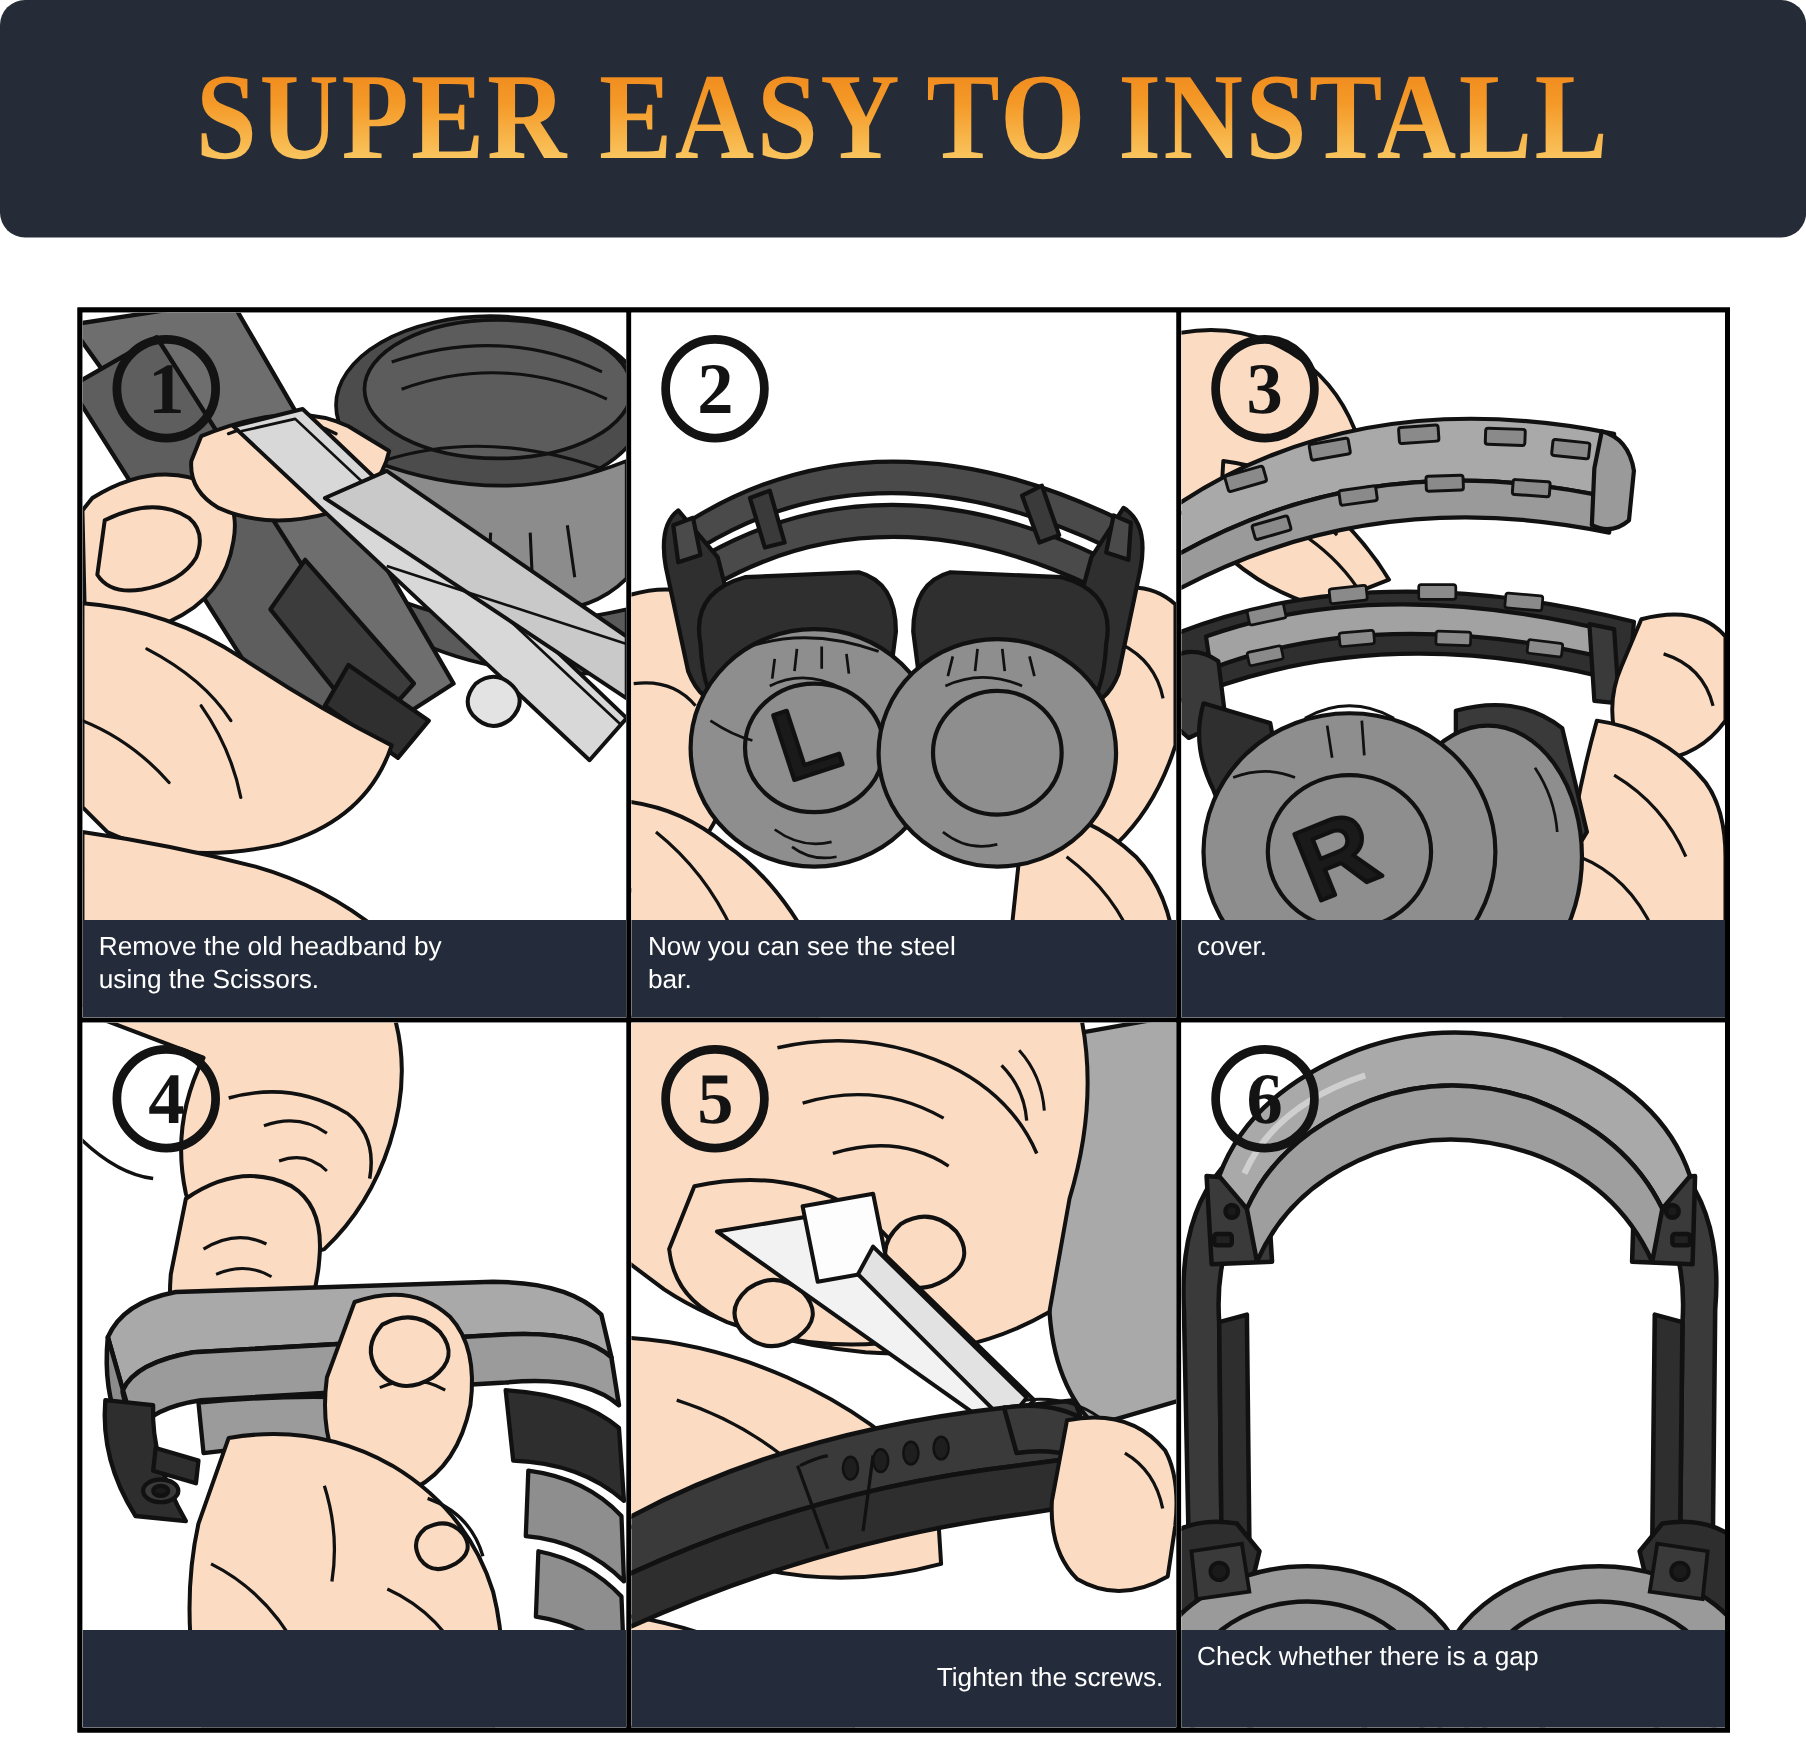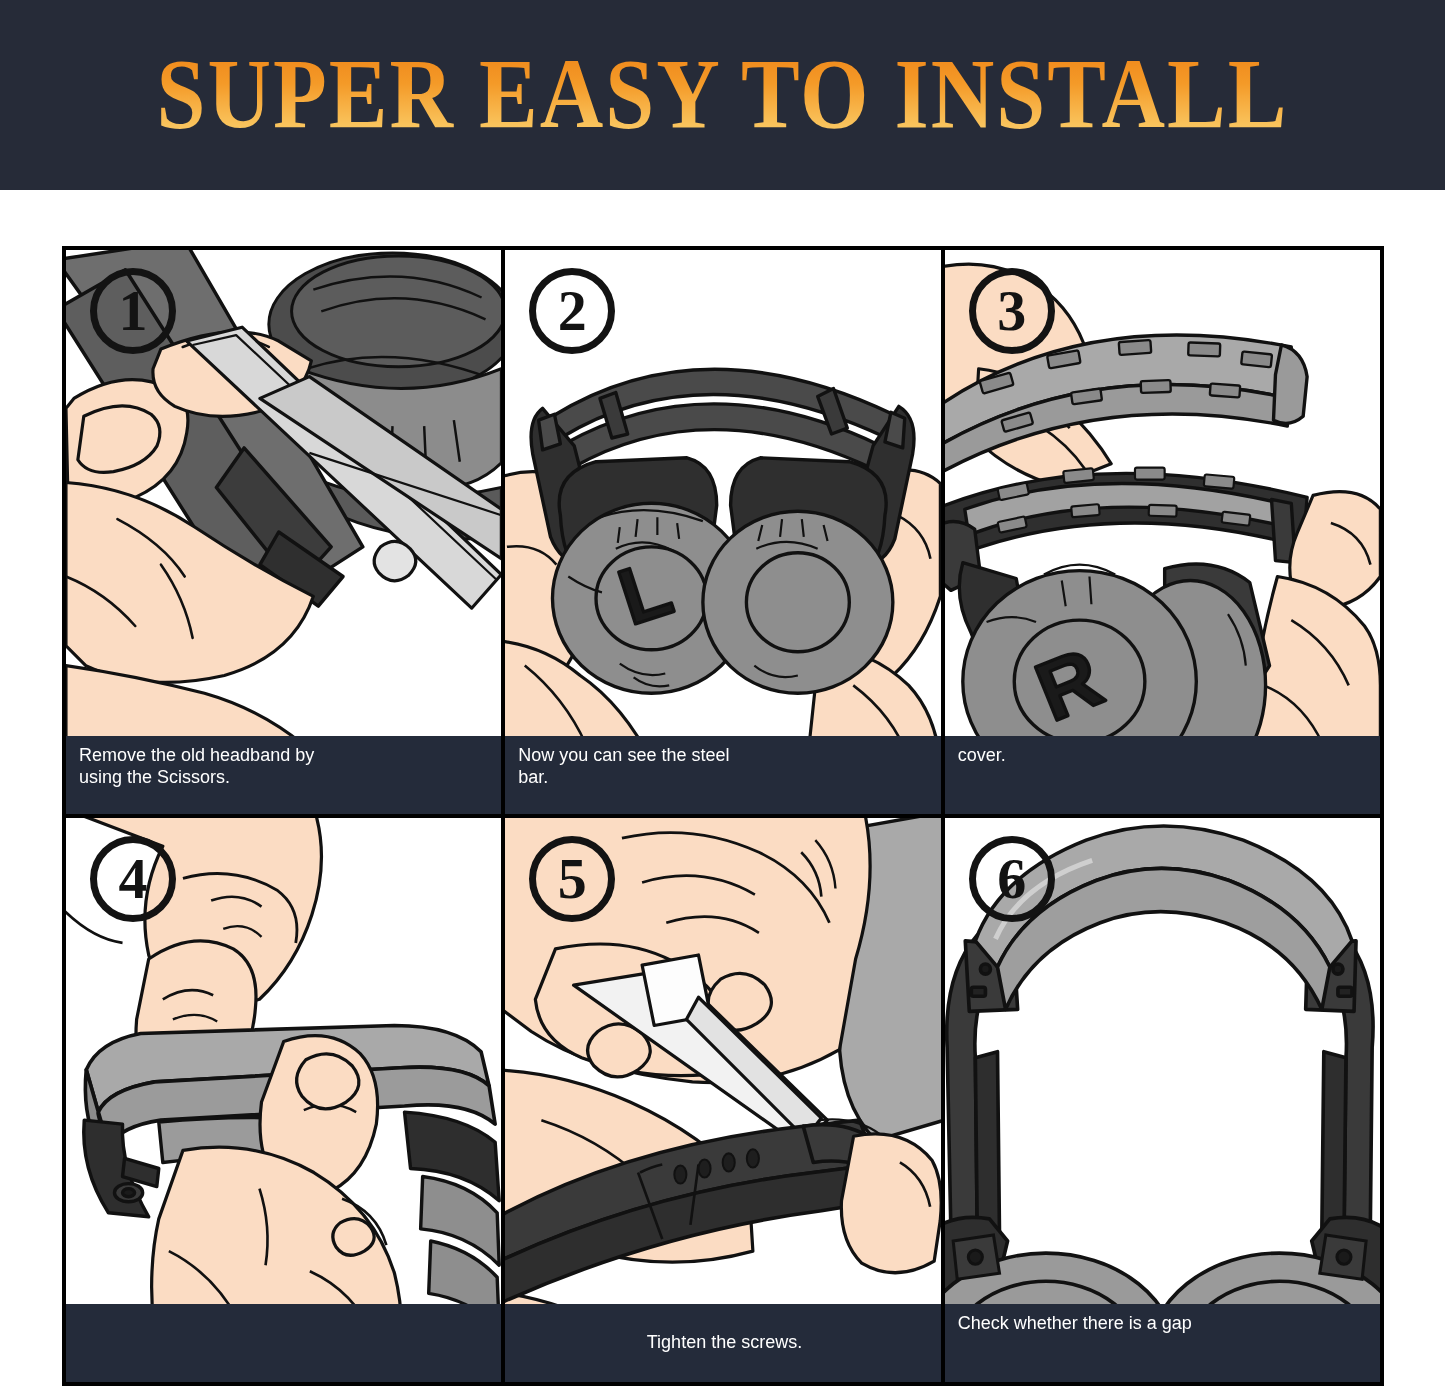--- a/index.html
+++ b/index.html
@@ -13,20 +13,21 @@
   }
 
   
   .header-bar {
     width: 1445px;
     height: 190px;
     background: #262B38;
     display: flex;
     align-items: center;
     justify-content: center;
+    border-radius: 20px;
   }
   .header-title {
     font-family: "Liberation Serif", serif;
     font-size: 88px;
     font-weight: 700;
     letter-spacing: 2px;
     line-height: 1;
     background: linear-gradient(to bottom, #EE8418 0%, #F49A28 38%, #F9C159 78%, #FBD273 100%);
     -webkit-background-clip: text;
     background-clip: text;
@@ -85,28 +86,28 @@
     z-index: 5;
     background: transparent;
   }
 
   .caption {
     position: absolute;
     left: 0; right: 0; bottom: 0;
     min-height: 78px;
     background: #242B3A;
     color: #ffffff;
-    font-size: 18px;
+    font-size: 21px;
     line-height: 1.22;
     padding: 9px 10px 9px 13px;
     display: flex;
     align-items: center;
     z-index: 6;
   }
-  .caption.center { justify-content: center; text-align: center; }
+  .caption.center { justify-content: flex-end; text-align: center; }
   .caption.indent-2nd { display: block; }
   .caption span { display: block; }
 </style>
 </head>
 <body>
 
 <div class="header-bar">
   <div class="header-title">SUPER EASY TO INSTALL</div>
 </div>
 

